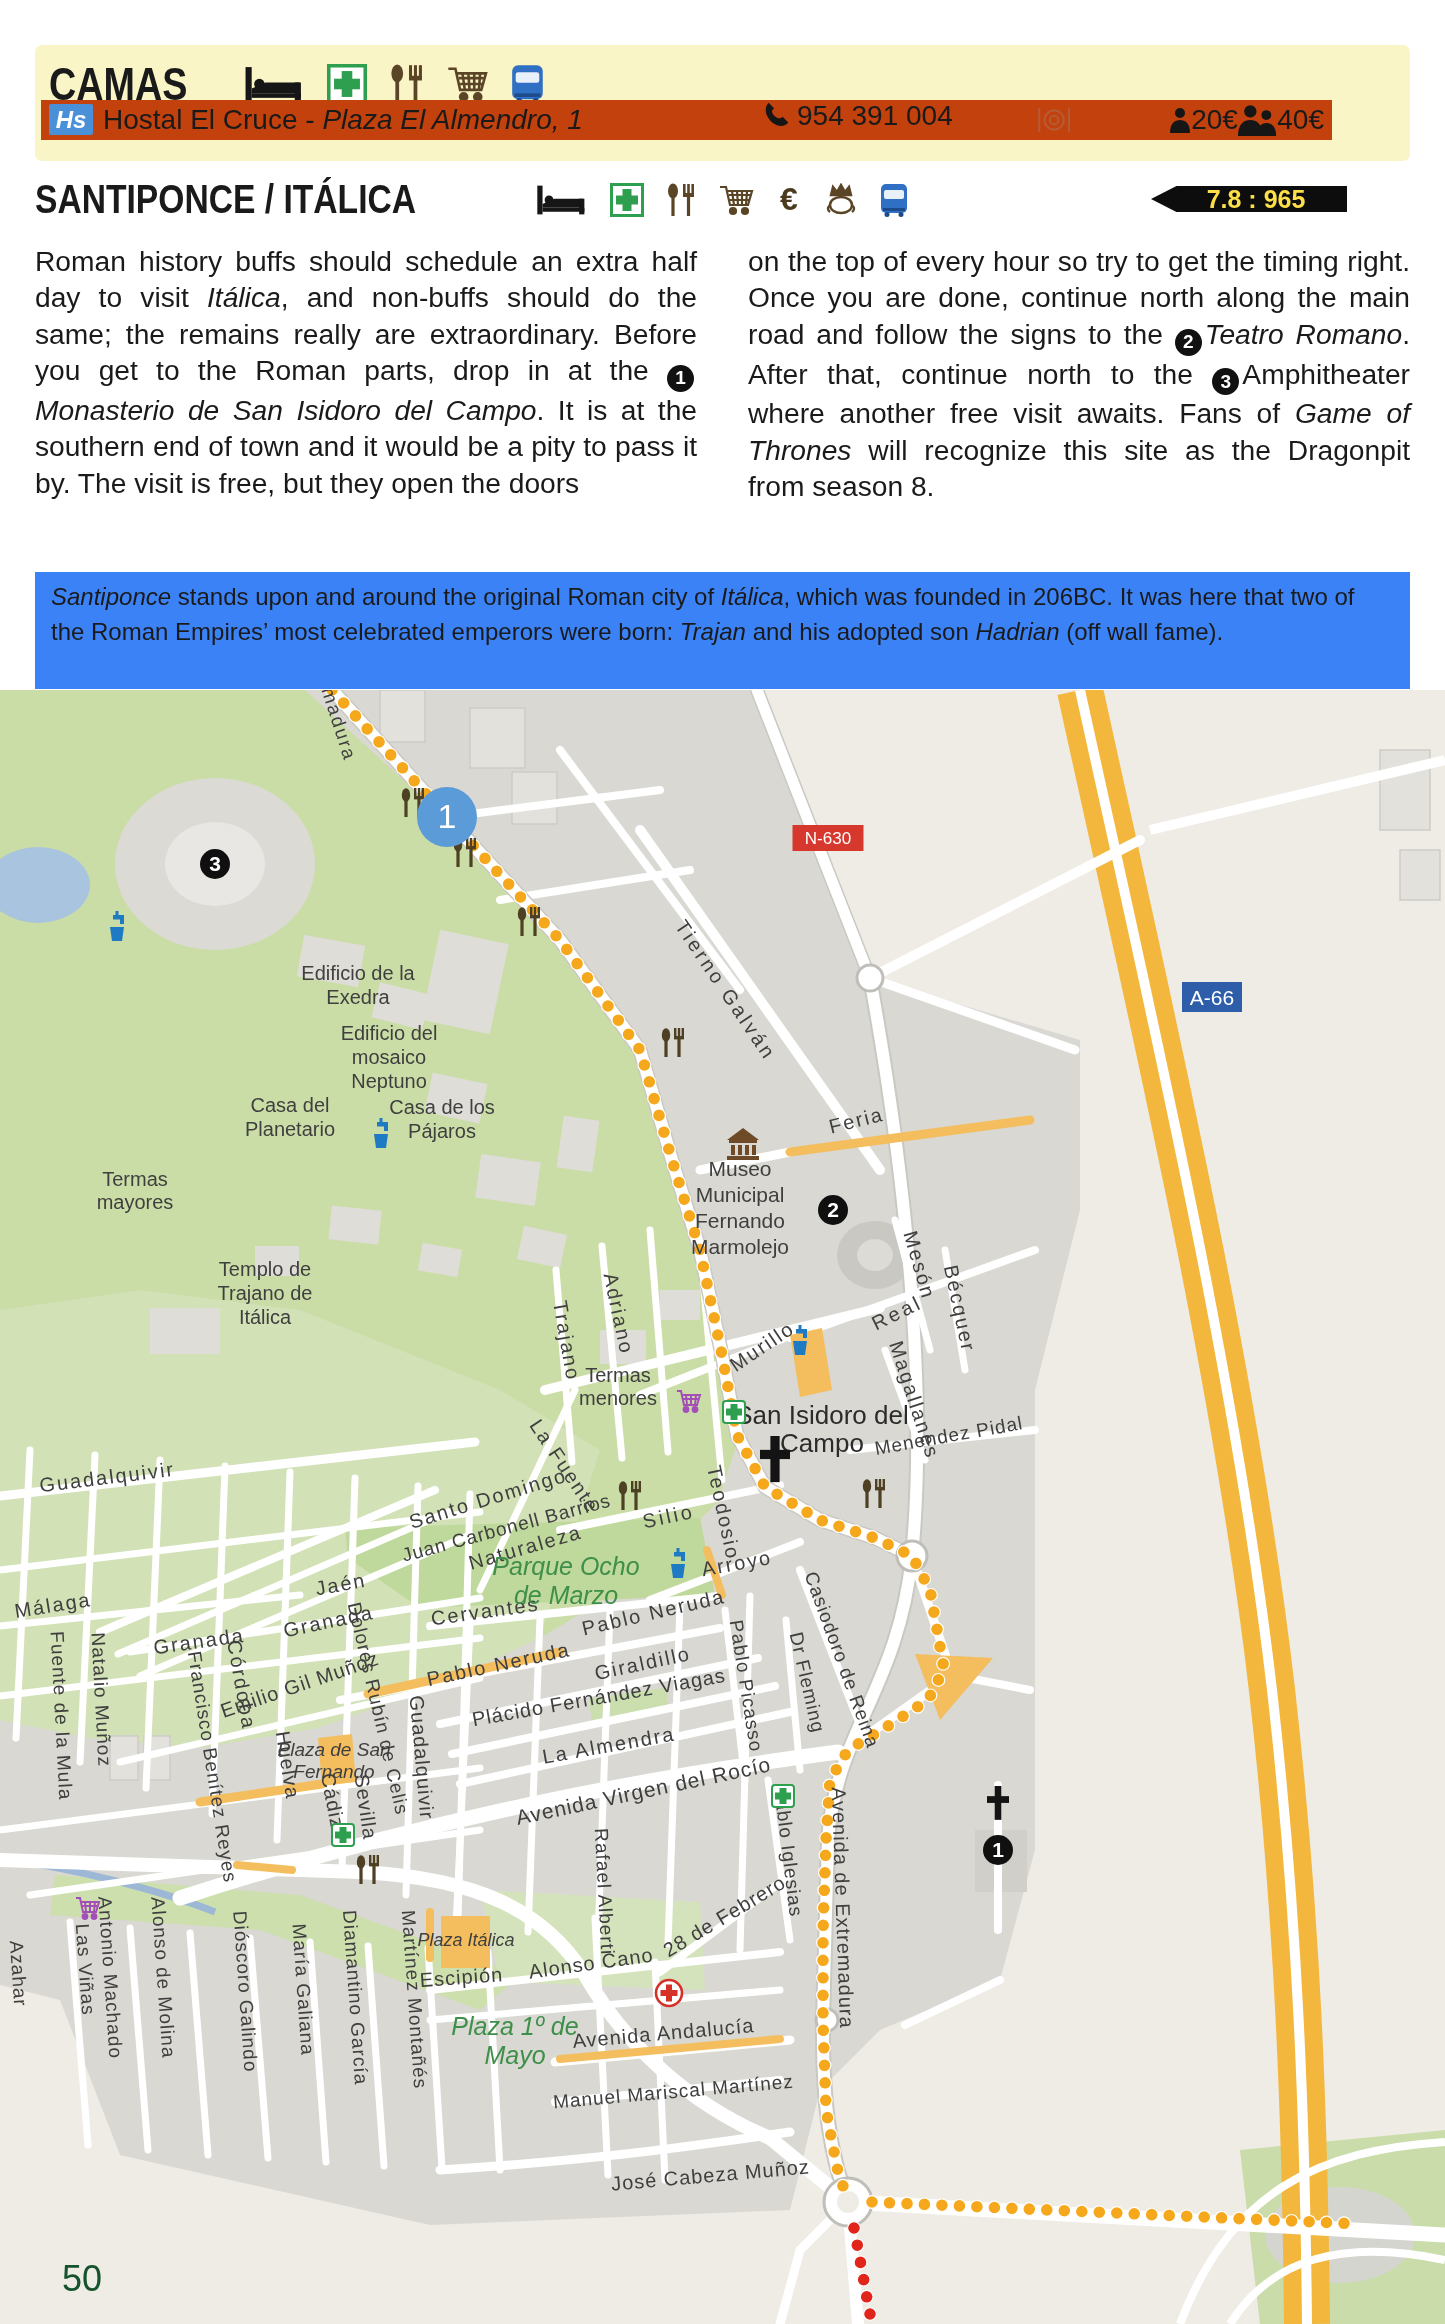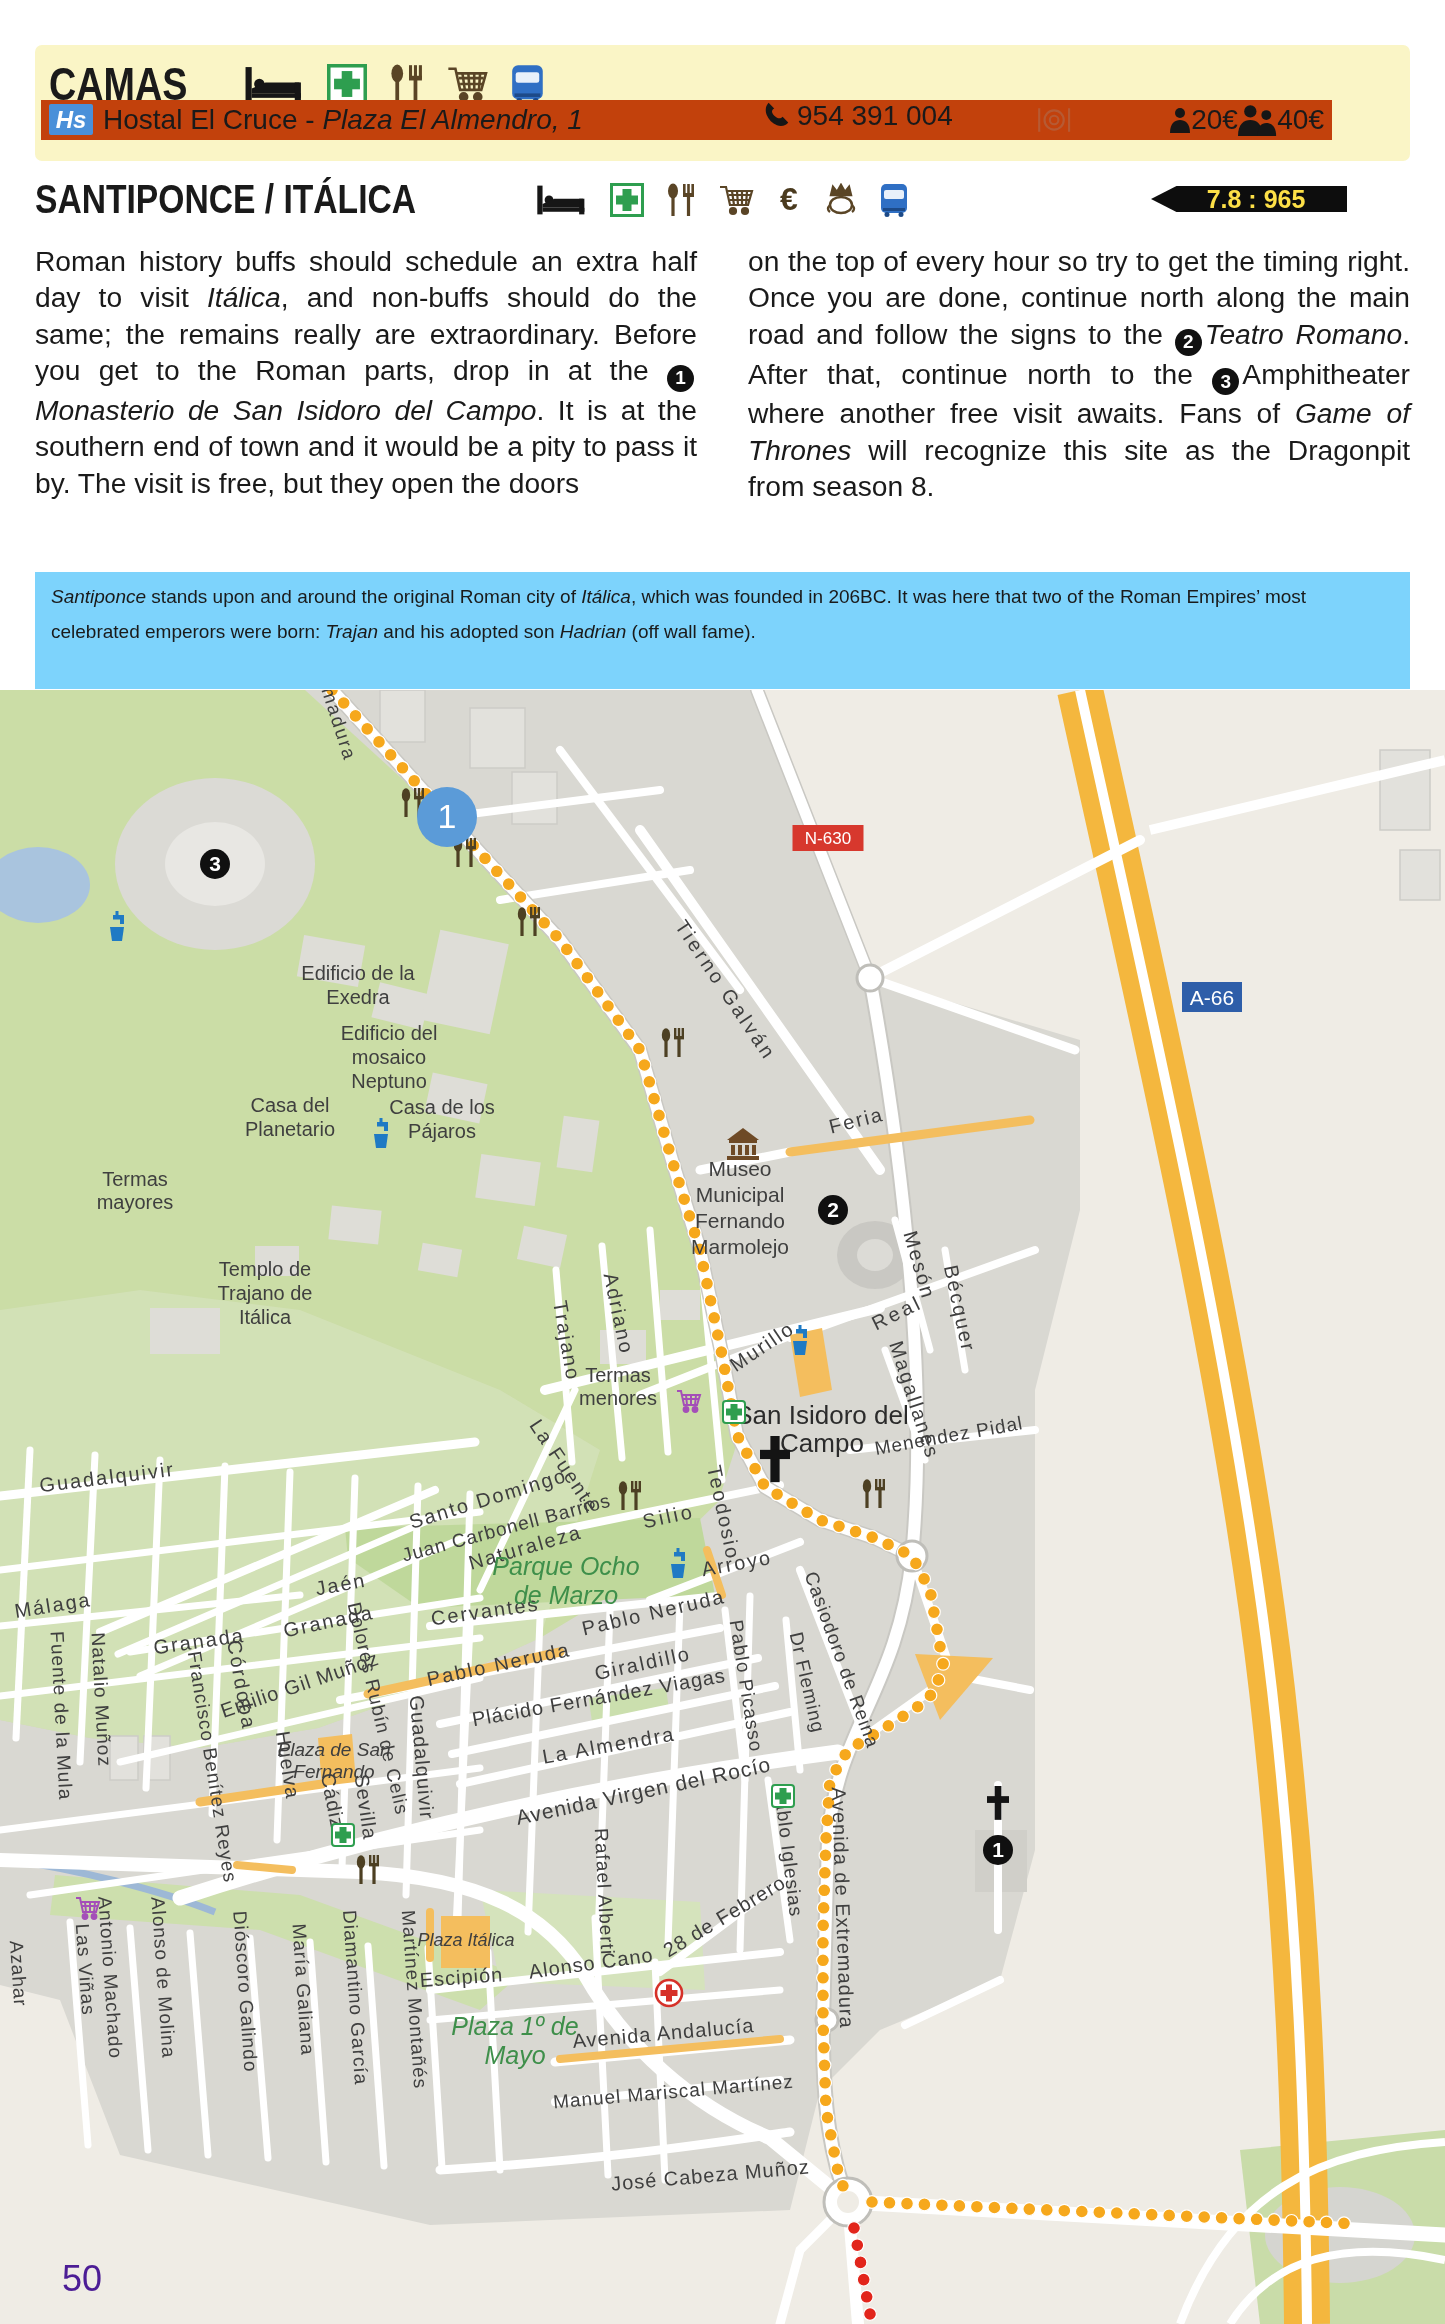--- a/index.html
+++ b/index.html
@@ -26,26 +26,26 @@
               font-weight:bold;font-size:25px;display:flex;align-items:center;justify-content:center;
               clip-path:polygon(0 50%,13% 0,100% 0,100% 100%,13% 100%);padding-left:14px;box-sizing:border-box;}
   
   .col{position:absolute;top:243px;width:662px;font-size:28.2px;line-height:36.4px;text-align:justify;}
   #col-left{left:35px;}
   #col-right{left:748px;}
   .italic{font-style:italic;}
   .numcircle{display:inline-flex;width:27px;height:27px;border-radius:50%;background:#111;color:#fff;
              font-size:19px;font-weight:bold;align-items:center;justify-content:center;vertical-align:-4px;margin-right:3px;}
   
-  #info-box{position:absolute;left:35px;top:572px;width:1375px;height:117px;background:#7dd3fc;box-sizing:border-box;
-            padding:7px 16px;font-size:19px;line-height:35.4px;}
+  #info-box{position:absolute;left:35px;top:572px;width:1375px;height:117px;background:#3b82f6;box-sizing:border-box;
+            padding:7px 16px;font-size:24px;line-height:35.4px;}
   
   #map-wrap{position:absolute;left:0;top:690px;width:1445px;height:1634px;}
   #map-svg text{font-family:"Liberation Sans",sans-serif;}
-  #page-number{position:absolute;left:62px;top:2258px;font-size:36px;color:#4c1d95;}
+  #page-number{position:absolute;left:62px;top:2258px;font-size:36px;color:#14532d;}
 </style>
 </head>
 <body>
 
 <div id="page">
 
   <div id="camas-band">
     <div id="camas-row">
       <span class="hdr-title">CAMAS</span>
       <span style="display: inline-flex; gap: 22px; align-items: center;">

